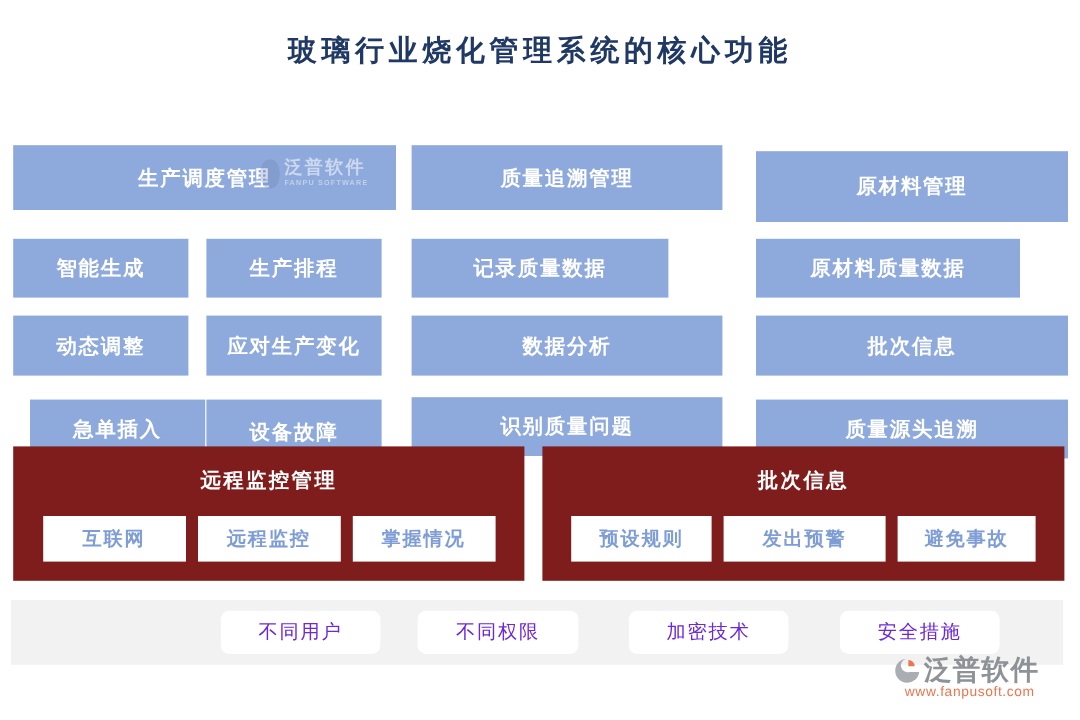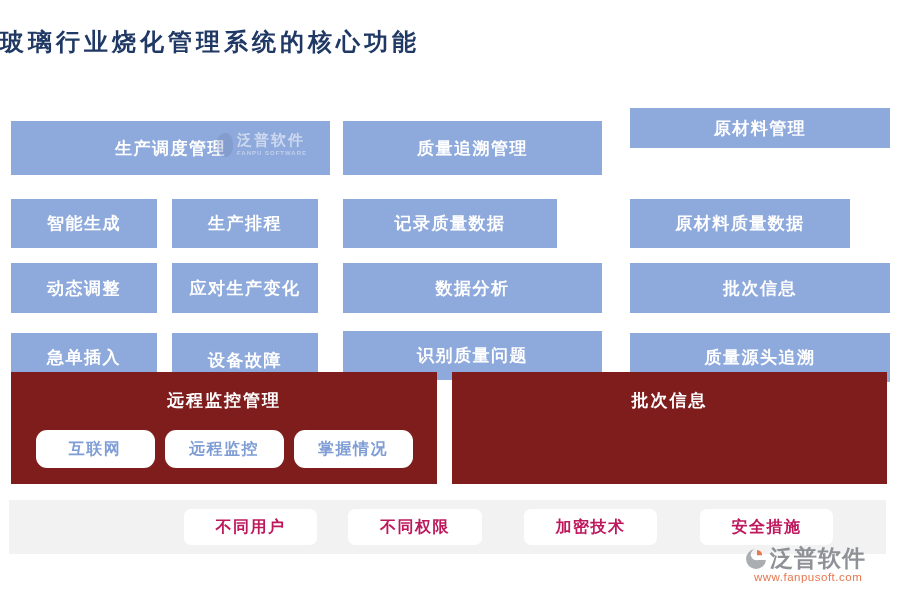--- a/index.html
+++ b/index.html
@@ -1,66 +1,66 @@
 <!DOCTYPE html>
 <html><head>
 <meta charset="utf-8">
 <style>
   html,body{margin:0;padding:0}
   body{
     width:900px;height:600px;position:relative;background:#ffffff;
     font-family:"Liberation Sans","DejaVu Sans",sans-serif;overflow:hidden;
   }
   .title{
-    position:absolute;top:26px;left:0;width:900px;
+    position:absolute;top:26px;left:0;width:900px;text-align:center;
     font-size:24px;font-weight:bold;color:#1F3864;letter-spacing:4px;
   }
   .box{
     position:absolute;background:#8EA9DB;color:#ffffff;font-weight:bold;
     font-size:17px;letter-spacing:1.5px;display:flex;align-items:center;justify-content:center;margin-top:36px;
   }
   #r1c1{left:11px;top:85px;width:319px;height:54px}
   #r1c2{left:343px;top:85px;width:259px;height:54px}
-  #r1c3{left:630px;top:72px;width:260px;height:40px}
+  #r1c3{left:630px;top:90px;width:260px;height:59px}
   #r2c1{left:11px;top:163px;width:146px;height:49px}
   #r2c2{left:172px;top:163px;width:146px;height:49px}
   #r2c3{left:343px;top:163px;width:214px;height:49px}
   #r2c4{left:630px;top:163px;width:220px;height:49px}
   #r3c1{left:11px;top:227px;width:146px;height:50px}
   #r3c2{left:172px;top:227px;width:146px;height:50px}
   #r3c3{left:343px;top:227px;width:259px;height:50px}
   #r3c4{left:630px;top:227px;width:260px;height:50px}
-  #r4c1{left:11px;top:297px;width:146px;height:49px}
+  #r4c1{left:25px;top:297px;width:146px;height:49px}
   #r4c2{left:172px;top:297px;width:146px;height:55px}
   #r4c3{left:343px;top:295px;width:259px;height:49px}
   #r4c4{left:630px;top:297px;width:260px;height:49px}
 
   .panel{position:absolute;top:372px;height:112px;background:#7f1d1d}
   #panel-left{left:11px;width:426px}
   #panel-right{left:452px;width:435px}
   .panel-title{text-align:center;color:#fff;font-weight:bold;font-size:17px;letter-spacing:2px;margin-top:17px}
   .pills{display:flex;justify-content:center;gap:10px;margin-top:18px}
   .pill{
-    background:#ffffff;border-radius:11px;height:38px;display:flex;align-items:center;justify-content:center;
+    background:#ffffff;border-radius:0;height:38px;display:flex;align-items:center;justify-content:center;
     color:#7F9DD5;font-weight:bold;font-size:16px;letter-spacing:1.5px;
   }
   #panel-left .pill{width:119px}
   #panel-right .pill:nth-child(1){width:117px}
   #panel-right .pill:nth-child(2){width:135px}
   #panel-right .pill:nth-child(3){width:115px}
 
   #band{position:absolute;left:9px;top:500px;width:877px;height:54px;background:#F2F2F2}
   #band-label{
     position:absolute;left:23px;top:0;height:54px;display:flex;align-items:center;
     font-size:17px;font-weight:bold;color:#161616;letter-spacing:2.5px;
   }
   .band-btn{
     position:absolute;top:9px;height:36px;background:#ffffff;border-radius:7px;
     display:flex;align-items:center;justify-content:center;
-    color:#be185d;font-weight:bold;font-size:16px;letter-spacing:1.5px;
+    color:#6d28d9;font-weight:normal;font-size:16px;letter-spacing:1.5px;
   }
   #bb1{left:175px;width:133px}
   #bb2{left:339px;width:134px}
   #bb3{left:515px;width:133px}
   #bb4{left:691px;width:133px}
 
   .wm{position:absolute;left:206px;top:9px;display:flex;align-items:flex-start;gap:4px;pointer-events:none}
   .wm-icon{width:16px;height:24px;border-radius:45%;background:rgba(110,130,180,0.30);margin-top:3px}
   .wm-name{font-size:15px;color:rgba(255,255,255,0.55);font-weight:bold;letter-spacing:2px;line-height:19px}
   .wm-sub{font-size:6px;color:rgba(255,255,255,0.45);letter-spacing:1px;margin-top:1px}
@@ -109,20 +109,25 @@
 <div class="panel" id="panel-left">
   <div class="panel-title">远程监控管理</div>
   <div class="pills">
     <div class="pill">互联网</div>
     <div class="pill">远程监控</div>
     <div class="pill">掌握情况</div>
   </div>
 </div>
 <div class="panel" id="panel-right">
   <div class="panel-title">批次信息</div>
+  <div class="pills">
+    <div class="pill">预设规则</div>
+    <div class="pill">发出预警</div>
+    <div class="pill">避免事故</div>
+  </div>
 </div>
 
 <div id="band">
   <div class="band-btn" id="bb1">不同用户</div>
   <div class="band-btn" id="bb2">不同权限</div>
   <div class="band-btn" id="bb3">加密技术</div>
   <div class="band-btn" id="bb4">安全措施</div>
 </div>
 
 <div id="logo">

